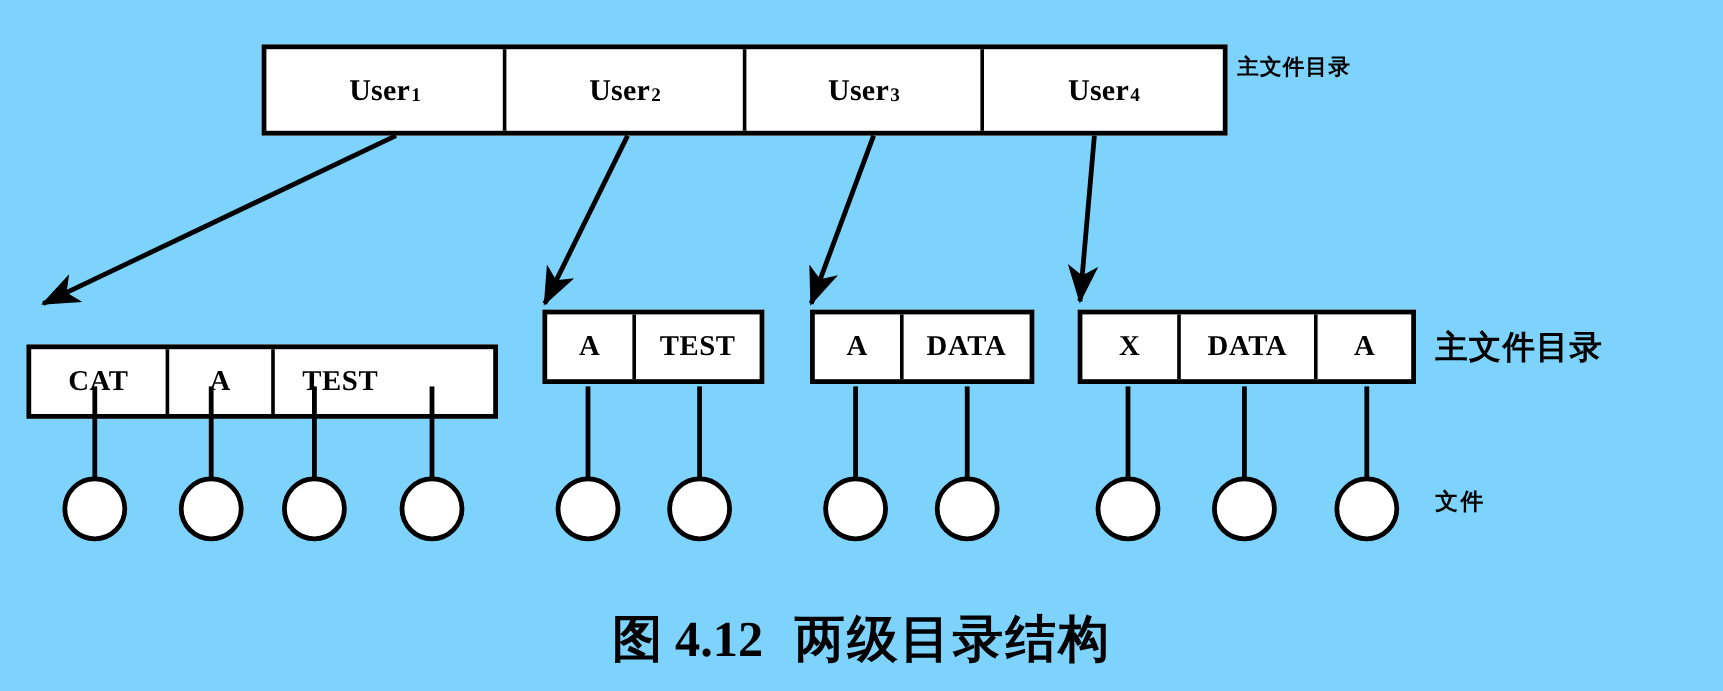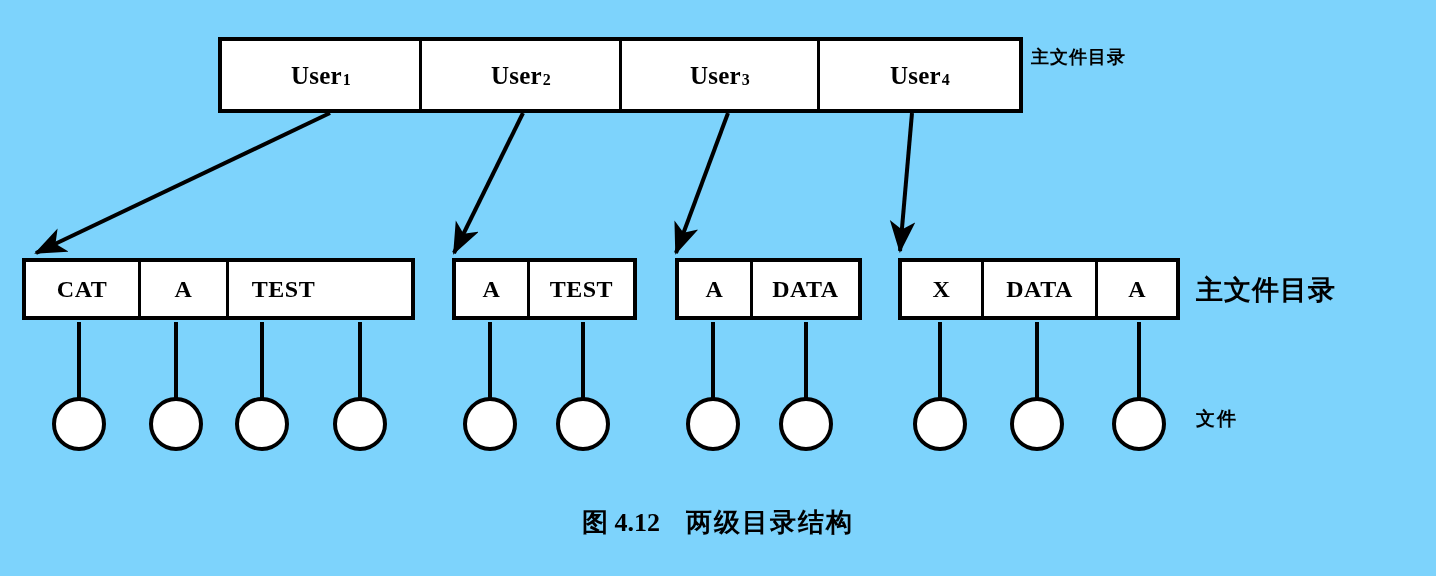--- a/index.html
+++ b/index.html
@@ -83,21 +83,21 @@
     font-weight: bold;
     letter-spacing: 2px;
   }
   #figure-caption {
     position: absolute;
     left: 0; top: 505px;
     width: 1436px;
     text-align: center;
     font-family: "DejaVu Sans", "Liberation Sans", sans-serif;
     font-weight: bold;
-    font-size: 26px;
+    font-size: 42px;
     color: #000000;
     letter-spacing: 2px;
   }
   #figure-caption .cap-num {
     font-family: "Liberation Serif", "DejaVu Serif", serif;
     letter-spacing: 0px;
   }
   #figure-caption .cap-gap { display: inline-block; width: 26px; }
 
   
@@ -127,21 +127,21 @@
         <sub>3</sub>
     </div>
     <div class="dir-cell" style="width:199px">
       <span>User</span>
         <sub>4</sub>
     </div>
   </div>
 
   <div class="cjk-label" id="label-mfd">主文件目录</div>
 
-  <div class="dir-row ufd-row" style="left:22px; width:393px;">
+  <div class="dir-row ufd-row" style="left:22px; width:393px;margin-top:29px;">
     <div class="dir-cell" style="width:115px">CAT</div>
     <div class="dir-cell" style="width:88px">A</div>
     <div class="dir-cell" style="width:109px">TEST</div>
   </div>
 
   <div class="dir-row ufd-row" style="left:452px; width:185px;">
     <div class="dir-cell" style="width:77px">A</div>
     <div class="dir-cell" style="width:108px">TEST</div>
   </div>
 

